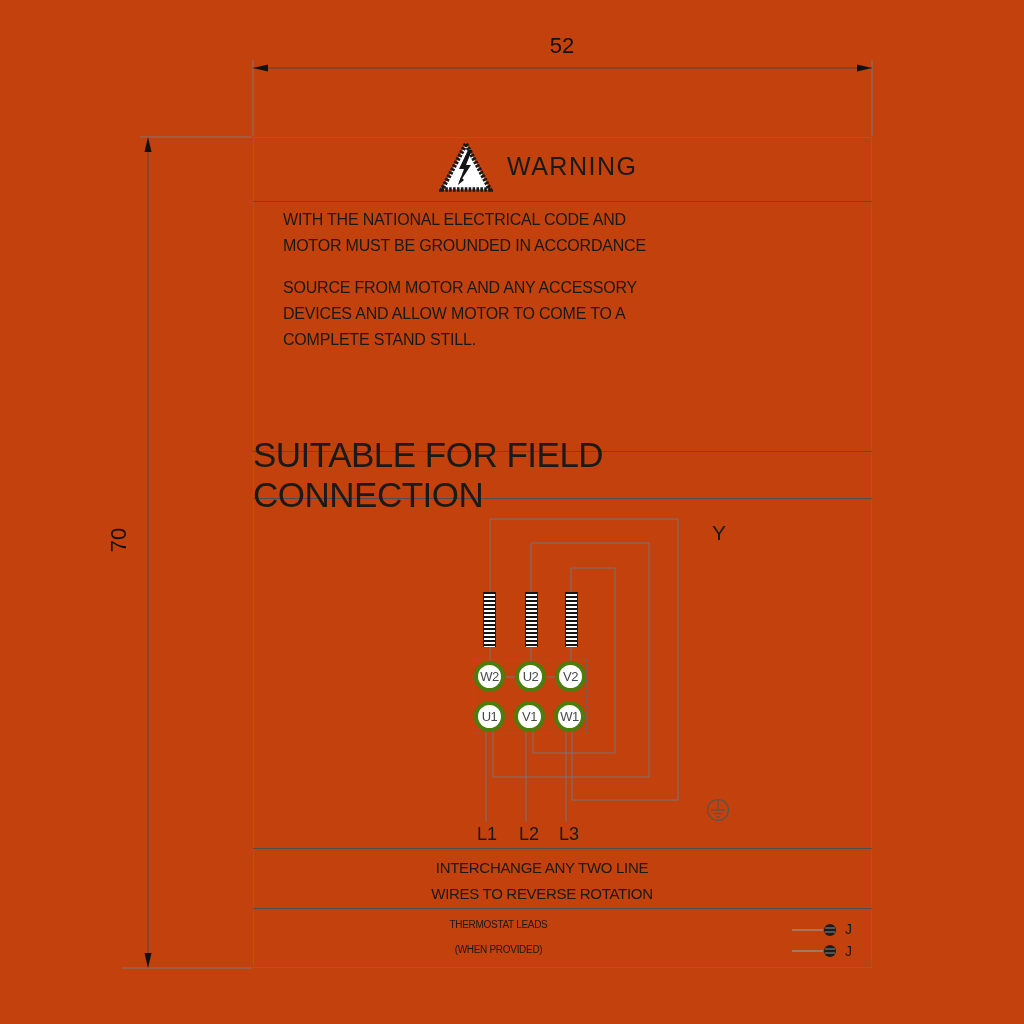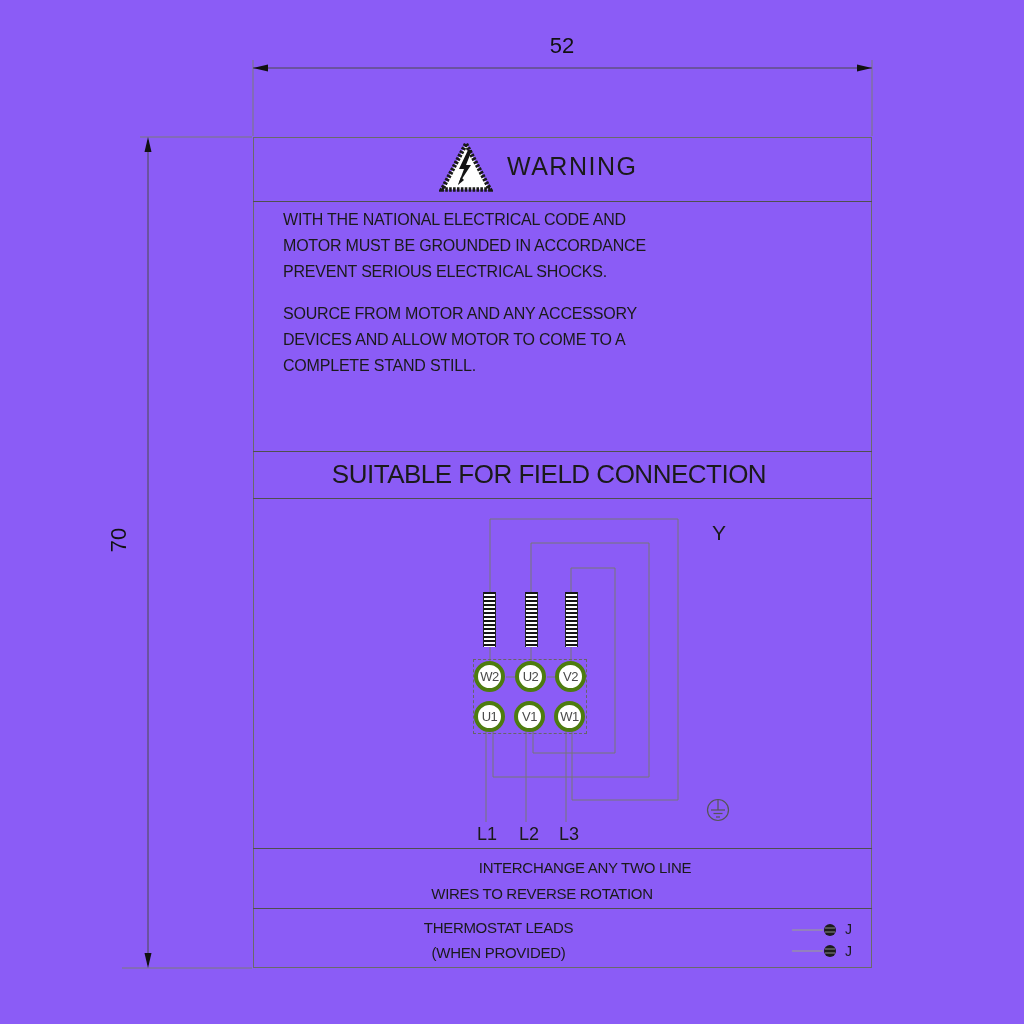--- a/index.html
+++ b/index.html
@@ -1,50 +1,50 @@
 <!DOCTYPE html>
 <html><head>
 <meta charset="utf-8">
 <style>
   html,body{margin:0;padding:0;background:#fff;}
   .canvas{
-    position:relative;width:1024px;height:1024px;background:#8b5cf6;
+    position:relative;width:1024px;height:1024px;background:#c2410c;
     font-family:"Liberation Sans", sans-serif;color:#1a1a1a;overflow:hidden;
   }
   .abs{position:absolute;}
   
   .label-box{left:253px;top:137px;width:619px;height:831px;border:1px solid #6a6a6a;box-sizing:border-box;z-index:2;}
   .hline{left:253px;width:619px;height:0;border-top:1px solid #4f4f4f;z-index:2;}
   
   svg.linework{left:0;top:0;z-index:1;}
   
   .dim-text{font-size:22px;color:#111;z-index:3;text-align:center;}
   .dim-rot{transform:rotate(-90deg);}
   
   .warn-icon{left:439px;top:141px;z-index:3;}
   .warn-title{left:507px;top:152px;font-size:25px;letter-spacing:1.5px;z-index:3;}
   
   .ground-text{left:283px;top:207px;width:560px;font-size:16px;line-height:26px;letter-spacing:-0.2px;z-index:3;}
   .ground-text .para2{margin-top:16px;}
   
-  .banner{left:260px;top:452px;width:578px;height:45px;display:flex;align-items:center;justify-content:center;
-    font-size:26px;letter-spacing:-0.5px;z-index:3;}
+  .banner{left:253px;top:452px;width:578px;height:45px;display:flex;align-items:center;justify-content:center;
+    font-size:35px;letter-spacing:-0.5px;z-index:3;}
   
   .y-label{left:712px;top:521px;font-size:21px;z-index:3;}
   .coil{top:592px;width:13px;height:55px;z-index:4;
     background:repeating-linear-gradient(to bottom,#141414 0px,#141414 2px,#fdfdfd 2px,#fdfdfd 4px);
     border-left:1px solid #222;border-right:1px solid #222;box-sizing:border-box;}
   .coil1{left:483px;} .coil2{left:525px;} .coil3{left:565px;}
   .tblock{left:473px;top:659px;width:114px;height:75px;border:1px dashed #666;box-sizing:border-box;z-index:2;}
   .term{width:31px;height:31px;border:4px solid #4d7c0f;border-radius:50%;background:#fff;box-sizing:border-box;
     display:flex;align-items:center;justify-content:center;font-size:13px;color:#4a4a4a;z-index:4;letter-spacing:-0.5px;}
   .l-label{top:824px;width:40px;text-align:center;font-size:18px;z-index:3;}
   
   .note{left:253px;width:578px;text-align:center;font-size:15px;letter-spacing:-0.3px;z-index:3;}
-  .note-full{left:253px;width:491px;text-align:center;font-size:15px;letter-spacing:-0.3px;z-index:3;}
+  .note-full{left:253px;width:491px;text-align:center;font-size:10px;letter-spacing:-0.3px;z-index:3;}
   .j-label{left:845px;width:20px;font-size:14px;z-index:3;}
 </style>
 </head>
 <body>
 
 <div class="canvas">
 
   <svg class="abs linework" width="1024" height="1024" viewBox="0 0 1024 1024">
 
     <line x1="253" y1="60" x2="253" y2="136" stroke="#7a7a7a" stroke-width="1"></line>
@@ -106,21 +106,20 @@
     <path d="M27 3 L51 48.5 L3 48.5 Z" fill="#ffffff" stroke="#1a1a1a" stroke-width="4.5" stroke-dasharray="2.6 1.3" stroke-linejoin="miter"></path>
     <polygon points="29,9 20,28 25,28 19,44 32,24 27,24 33,9" fill="#141414"></polygon>
     <polygon points="19,44 25,39 22,36" fill="#141414"></polygon>
   </svg>
   <div class="abs warn-title">WARNING</div>
 
   <div class="abs ground-text">
     <div class="para1">
       <div>WITH THE NATIONAL ELECTRICAL CODE AND</div>
       <div>MOTOR MUST BE GROUNDED IN ACCORDANCE</div>
-      <div>PREVENT SERIOUS ELECTRICAL SHOCKS.</div>
     </div>
     <div class="para2">
       <div>SOURCE FROM MOTOR AND ANY ACCESSORY</div>
       <div>DEVICES AND ALLOW MOTOR TO COME TO A</div>
       <div>COMPLETE STAND STILL.</div>
     </div>
   </div>
 
   <div class="abs banner">SUITABLE FOR FIELD CONNECTION</div>
 
@@ -134,21 +133,21 @@
   <div class="abs term" style="left:515px;top:661px;">U2</div>
   <div class="abs term" style="left:555px;top:661px;">V2</div>
   <div class="abs term" style="left:474px;top:701px;">U1</div>
   <div class="abs term" style="left:514px;top:701px;">V1</div>
   <div class="abs term" style="left:554px;top:701px;">W1</div>
 
   <div class="abs l-label" style="left:467px;">L1</div>
   <div class="abs l-label" style="left:509px;">L2</div>
   <div class="abs l-label" style="left:549px;">L3</div>
 
-  <div class="abs note" style="top:859px;margin-left:43px;">INTERCHANGE ANY TWO LINE</div>
+  <div class="abs note" style="top:859px;">INTERCHANGE ANY TWO LINE</div>
   <div class="abs note" style="top:885px;">WIRES TO REVERSE ROTATION</div>
 
   <div class="abs note-full" style="top:919px;">THERMOSTAT LEADS</div>
   <div class="abs note-full" style="top:944px;">(WHEN PROVIDED)</div>
   <div class="abs j-label" style="top:921px;">J</div>
   <div class="abs j-label" style="top:943px;">J</div>
 
 </div>
 
 </body></html>

